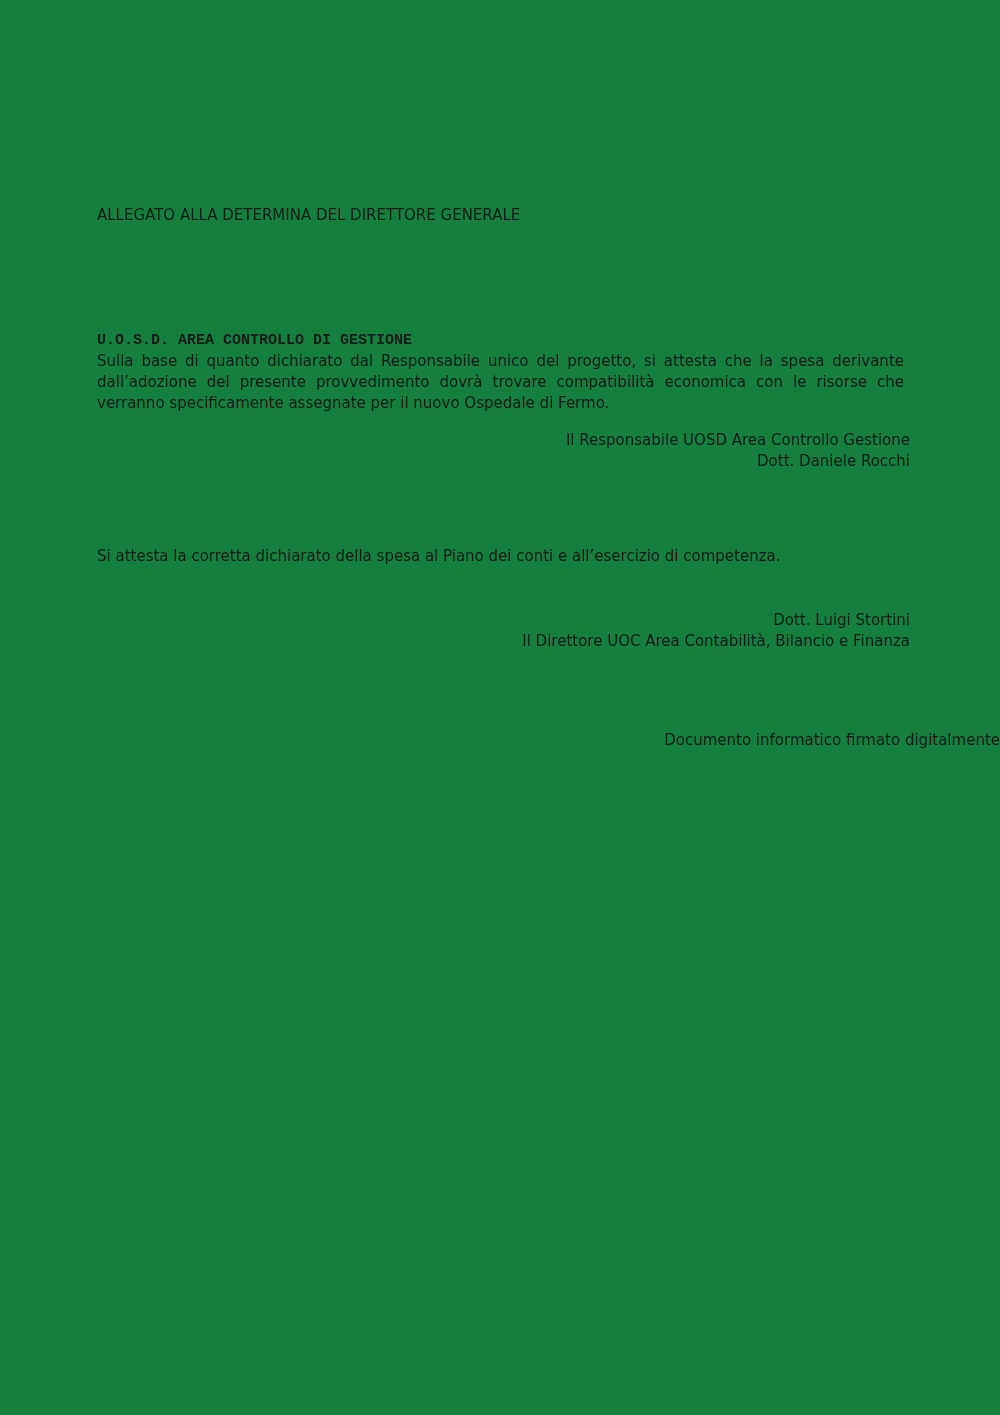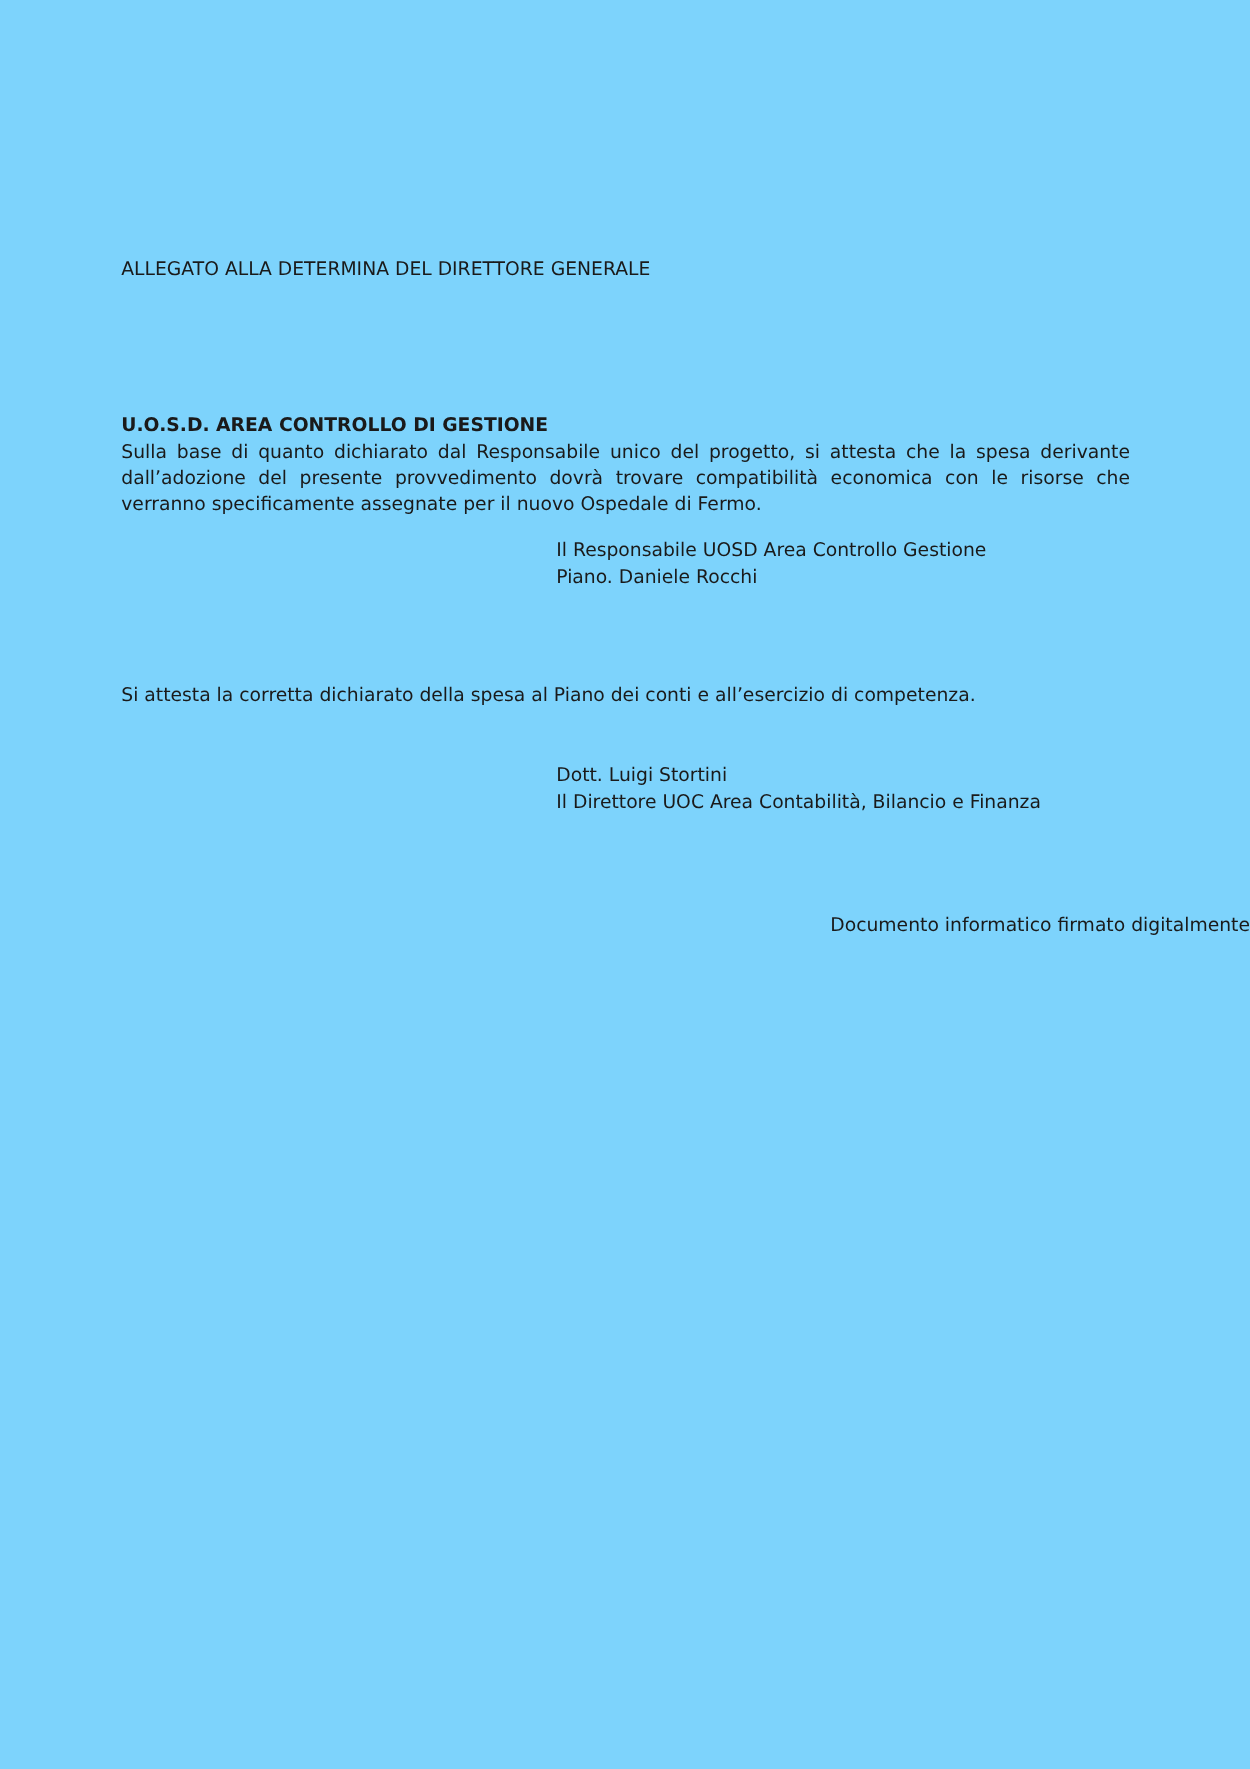--- a/index.html
+++ b/index.html
@@ -5,59 +5,60 @@
   html, body {
     margin: 0;
     padding: 0;
     background: #808080;
   }
   .page {
     position: relative;
     width: 1000px;
     height: 1415px;
     margin: 0 auto;
-    background: #7dd3fc;
+    background: #15803d;
     font-family: "DejaVu Sans", "Liberation Sans", sans-serif;
     font-size: 15px;
     line-height: 21px;
     color: #1a1a1a;
     overflow: hidden;
   }
   .allegato-line {
     position: absolute;
     left: 97px;
     top: 205px;
     width: 810px;
   }
   .section-heading {
     position: absolute;
     left: 97px;
     width: 810px;
     font-weight: bold;
     white-space: nowrap;
+    font-family: Liberation Mono, monospace;
   }
   .heading-uosd { top: 330px; }
   .heading-uoc  { top: 524px; }
   .body-text {
     position: absolute;
     left: 97px;
     width: 807px;
   }
   .body-uosd {
     top: 351px;
     text-align: justify;
   }
   .body-uoc {
     top: 546px;
   }
   .signature-block {
     position: absolute;
-    left: 445px;
+    left: 460px;
     width: 450px;
-    text-align: left;
+    text-align: right;
   }
   .signature-uosd { top: 430px; }
   .signature-uoc  { top: 610px; }
   .footer-note {
     position: absolute;
     left: 0;
     top: 730px;
     width: 1000px;
     text-align: right;
   }
@@ -68,21 +69,21 @@
 <div class="page">
 
   <div class="allegato-line">ALLEGATO ALLA DETERMINA DEL DIRETTORE GENERALE</div>
 
   <div class="section-heading heading-uosd">U.O.S.D. AREA CONTROLLO DI GESTIONE</div>
 
   <div class="body-text body-uosd">Sulla base di quanto dichiarato dal Responsabile unico del progetto, si attesta che la spesa derivante dall’adozione del presente provvedimento dovrà trovare compatibilità economica con le risorse che verranno specificamente assegnate per il nuovo Ospedale di Fermo.</div>
 
   <div class="signature-block signature-uosd">
     <div>Il Responsabile UOSD Area Controllo Gestione</div>
-    <div>Piano. Daniele Rocchi</div>
+    <div>Dott. Daniele Rocchi</div>
   </div>
 
 
   <div class="body-text body-uoc">Si attesta la corretta dichiarato della spesa al Piano dei conti e all’esercizio di competenza.</div>
 
   <div class="signature-block signature-uoc">
     <div>Dott. Luigi Stortini</div>
     <div>Il Direttore UOC Area Contabilità, Bilancio e Finanza</div>
   </div>
 

